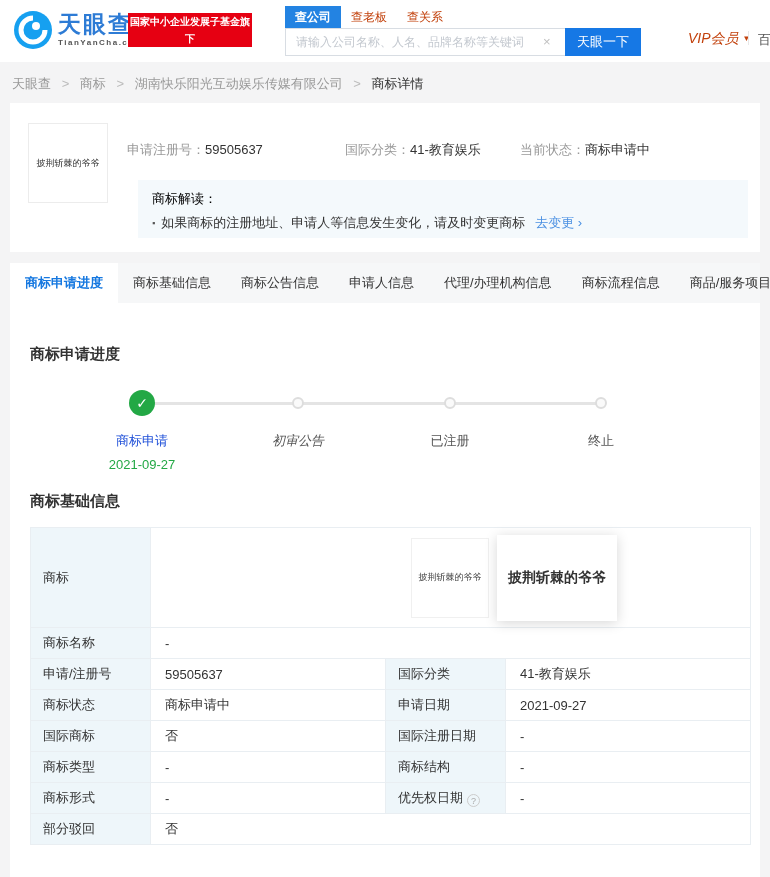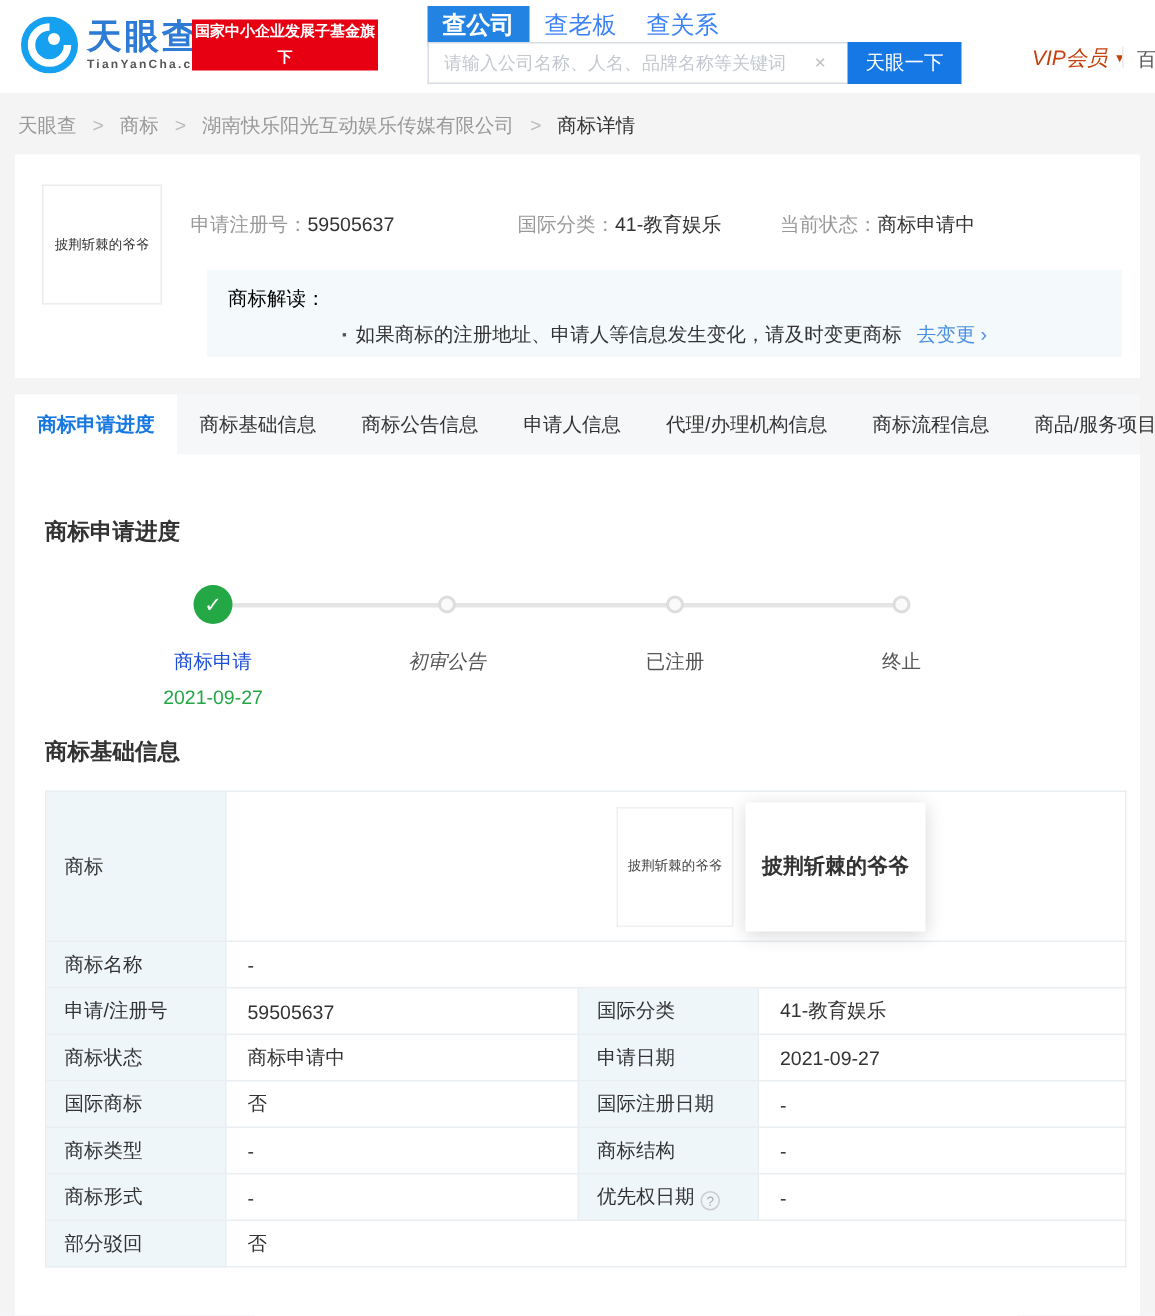--- a/index.html
+++ b/index.html
@@ -9,22 +9,22 @@
   
   .header { position:relative; height:62px; background:#fff; }
   .logo { position:absolute; left:14px; top:11px; display:flex; align-items:center; gap:6px; }
   .logo-icon { width:38px; height:38px; display:block; }
   .brand-text { line-height:1; }
   .brand-name { font-size:23px; font-weight:bold; color:#2d7bd5; letter-spacing:2px; }
   .brand-domain { font-size:8px; color:#555; letter-spacing:1.5px; margin-top:3px; font-weight:bold; }
   .badge { position:absolute; left:128px; top:13px; width:124px; height:34px; background:#e60012;
     color:#fff; font-size:10px; font-weight:bold; text-align:center; line-height:17px; }
   .search { position:absolute; left:285px; top:6px; width:356px; }
-  .search-tabs { display:flex; align-items:center; height:22px; font-size:16px; }
-  .search-tab { color:#3b82f6; padding:3px 10px; cursor:pointer; }
+  .search-tabs { display:flex; align-items:center; height:22px; font-size:12px; }
+  .search-tab { color:#c2410c; padding:3px 10px; cursor:pointer; }
   .search-tab.active { background:#2383e2; color:#fff; font-weight:bold; }
   .search-row { display:flex; margin-top:0; position:relative; }
   .search-input { width:280px; height:28px; border:1px solid #d8dde3; border-right:none;
     padding:0 24px 0 10px; font-size:12px; color:#333; outline:none;
     font-family:"Liberation Sans","DejaVu Sans",sans-serif; }
   .search-input::placeholder { color:#c3c8cf; }
   .clear-x { position:absolute; left:258px; top:6px; color:#c0c0c0; font-size:13px; cursor:pointer; }
   .search-btn { width:76px; height:28px; background:#1678e5; color:#fff; border:none;
     font-size:13px; cursor:pointer; font-family:inherit; }
   .vip { position:absolute; left:688px; top:30px; color:#c2410c; font-weight:normal;
@@ -45,21 +45,21 @@
   .tm-box { position:absolute; left:18px; top:20px; width:80px; height:80px; border:1px solid #ececec;
     display:flex; align-items:center; justify-content:center; font-size:9px; color:#333;
     background:#fff; cursor:pointer; }
   .sum-field { position:absolute; top:38px; font-size:13px; }
   .sum-field .lab { color:#999; }
   .sum-field .val { color:#333; }
   .f0 { left:117px; } .f1 { left:335px;text-align:right; } .f2 { left:510px; }
   .interp { position:absolute; left:128px; top:77px; width:610px; height:58px; background:#f4f9fc;
     padding:10px 14px; font-size:13px; }
   .interp-title { color:#000000; }
-  .interp-line { margin-top:6px; color:#333;text-align:center; }
+  .interp-line { margin-top:6px; color:#333; }
   .interp-bullet { font-size:9px; color:#555; margin-right:6px; vertical-align:1px; }
   .interp-link { color:#4a90e2; margin-left:10px; cursor:pointer; }
 
   
   .tabbar { margin:11px 10px 0; height:40px; background:#f6f7f8; display:flex; font-size:13px; color:#333; }
   .tab { line-height:40px; padding:0 15px; cursor:pointer; white-space:nowrap; }
   .tab.active { background:#fff; color:#1678e0; font-weight:bold; }
 
   
   .main-card { margin:0 10px; background:#fff; height:574px; padding:0 20px; overflow:hidden; }

